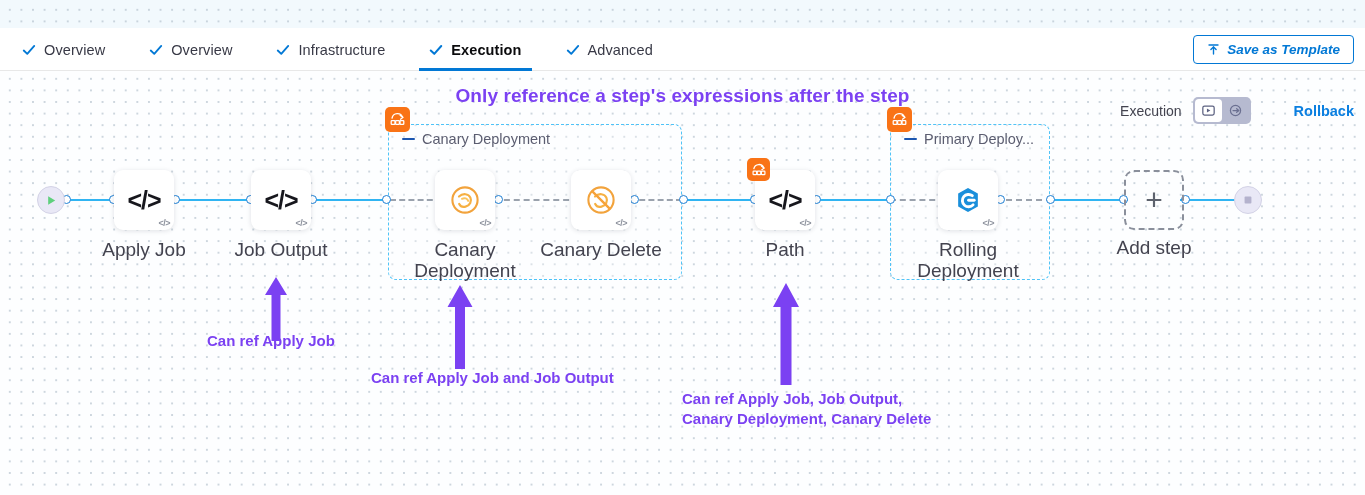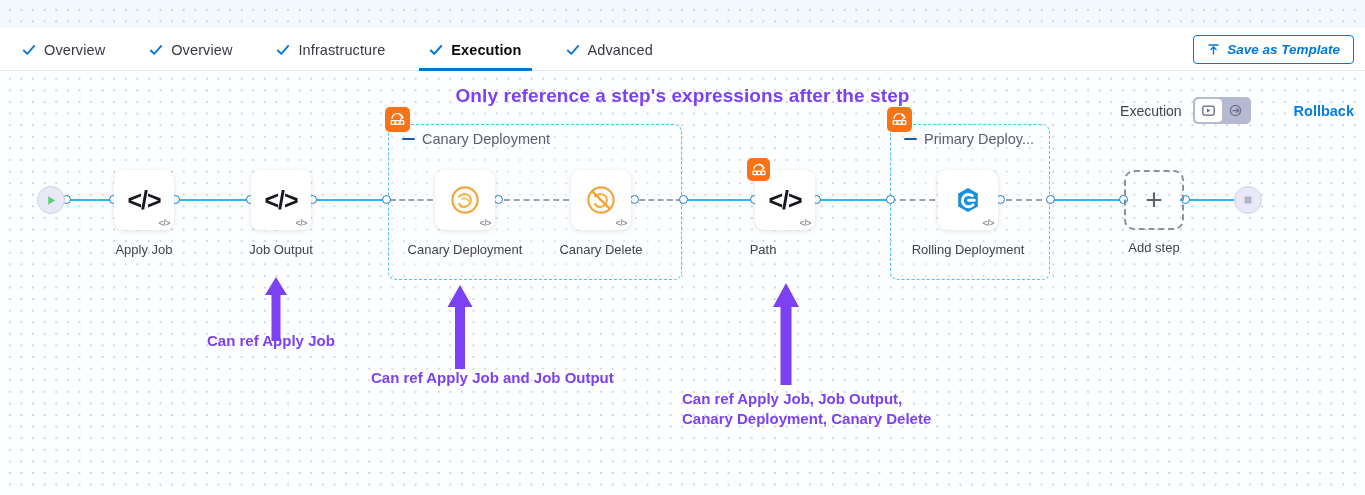--- a/index.html
+++ b/index.html
@@ -115,21 +115,21 @@
     position: absolute; right: 4px; bottom: 2px;
     font-size: 9px; color: #8e939e; font-weight: bold; letter-spacing: -.5px;
   }
   .node-orange {
     position: absolute; left: -8px; top: -12px;
     width: 23px; height: 23px; border-radius: 5px; background: #f97316;
     display: flex; align-items: center; justify-content: center;
   }
   .node-cap {
     position: absolute; width: 160px; text-align: center;
-    font-size: 13px; color: #43434f; line-height: 21px;
+    font-size: 19px; color: #43434f; line-height: 21px;
   }
 
   .endcap {
     position: absolute; width: 28px; height: 28px; border-radius: 50%;
     background: #e9e8f6; border: 1px solid #d3d2e6;
     display: flex; align-items: center; justify-content: center;
   }
   .addstep {
     position: absolute; width: 60px; height: 60px; border-radius: 10px;
     border: 2px dashed #8a8f9b; background: transparent;
@@ -339,21 +339,21 @@
           <path d="M3.6 8.4 A6.4 6.4 0 0 1 16 7.6" fill="none" stroke="#ffffff" stroke-width="1.6" stroke-linecap="round"></path>
           <path d="M13.2 5.2 L16.4 7.4 L13.6 9.6" fill="none" stroke="#ffffff" stroke-width="1.6" stroke-linecap="round" stroke-linejoin="round"></path>
           <rect x="2.6" y="11.4" width="4.4" height="4.4" rx="0.8" fill="none" stroke="#ffffff" stroke-width="1.5"></rect>
           <rect x="7.8" y="11.4" width="4.4" height="4.4" rx="0.8" fill="none" stroke="#ffffff" stroke-width="1.5"></rect>
           <rect x="13" y="11.4" width="4.4" height="4.4" rx="0.8" fill="none" stroke="#ffffff" stroke-width="1.5"></rect>
         </svg>
       </div>
       <span class="code-ico">&lt;/&gt;</span>
       <span class="node-badge">&lt;/&gt;</span>
     </div>
-    <div class="node-cap" style="left:683px; top:168px;text-align:center;">Path</div>
+    <div class="node-cap" style="left:705px; top:168px;text-align:center;">Path</div>
 
     <div class="node" style="left:938px; top:99px;">
       <svg width="30" height="30" viewBox="0 0 32 32">
         <path d="M16 3.2 L26.5 9 V23 L16 28.8 L5.5 23 V9 Z" fill="#1a8fdb"></path>
         <path d="M20.6 11.4 A6.6 6.6 0 1 0 21.4 21.2" fill="none" stroke="#ffffff" stroke-width="3.1" stroke-linecap="round"></path>
         <path d="M16.6 16.2 H22.6" stroke="#ffffff" stroke-width="3.1" stroke-linecap="round"></path>
       </svg>
       <span class="node-badge">&lt;/&gt;</span>
     </div>
     <div class="node-cap" style="left:888px; top:168px;">Rolling Deployment</div>

